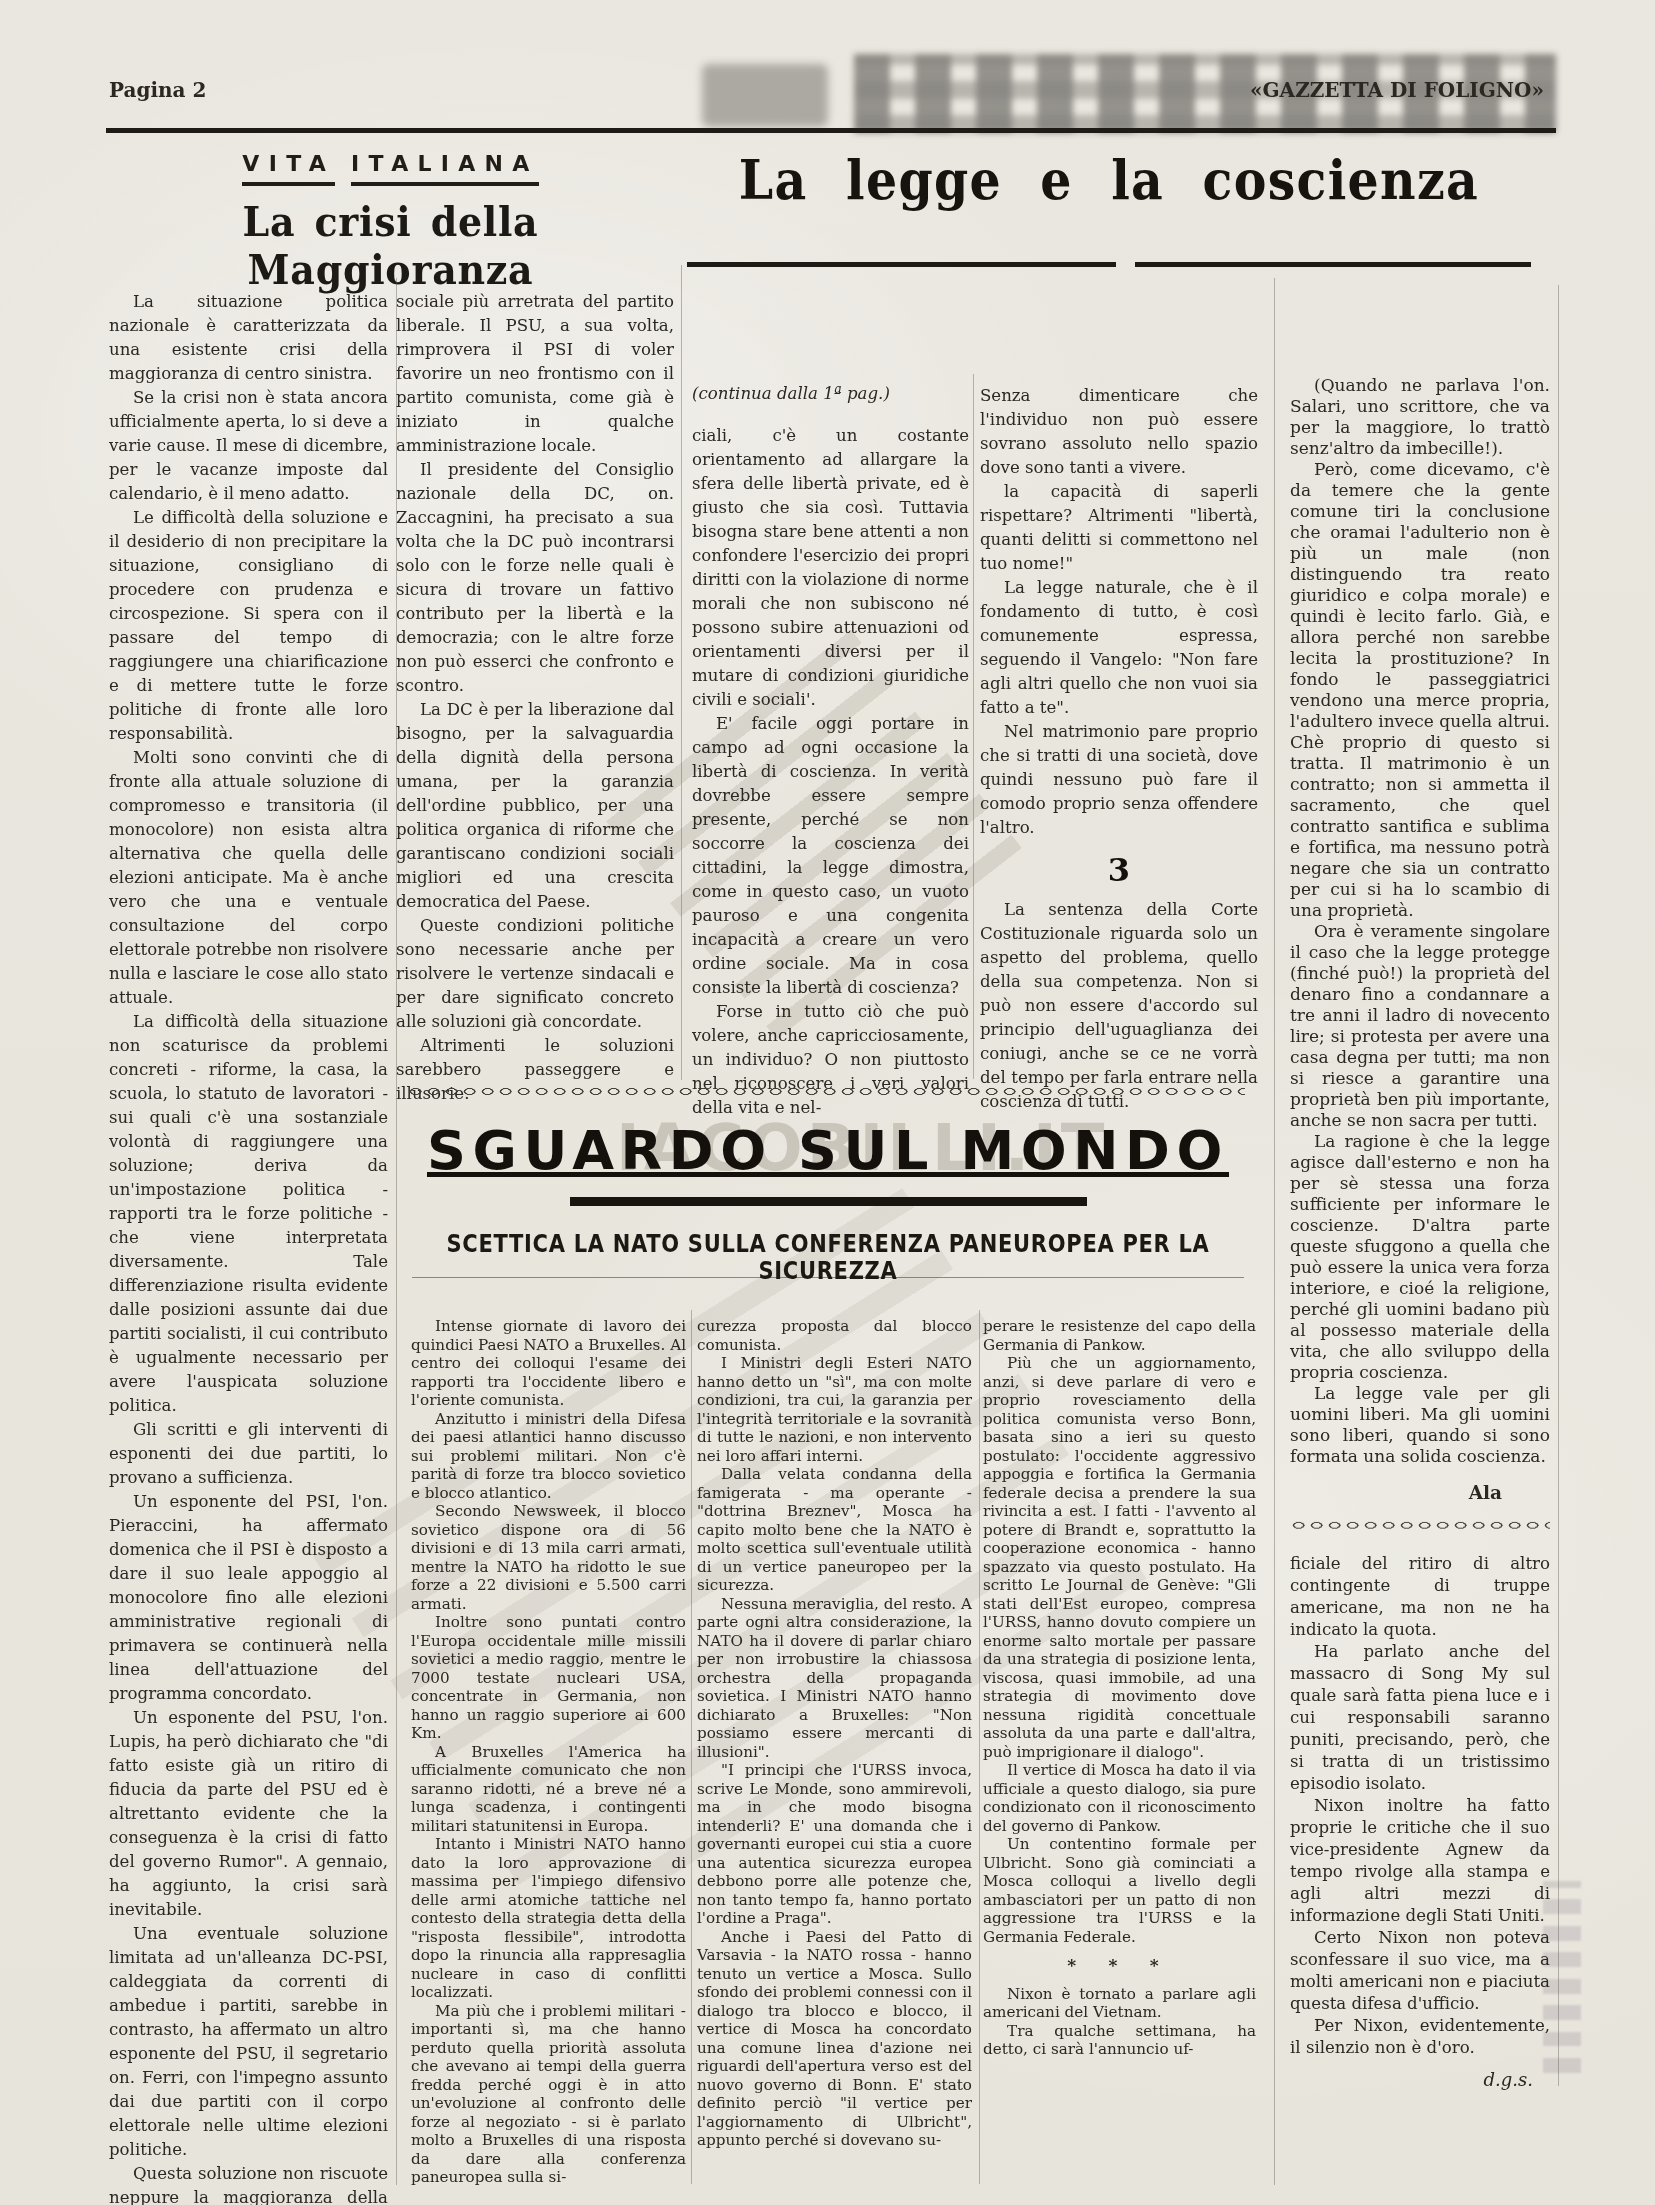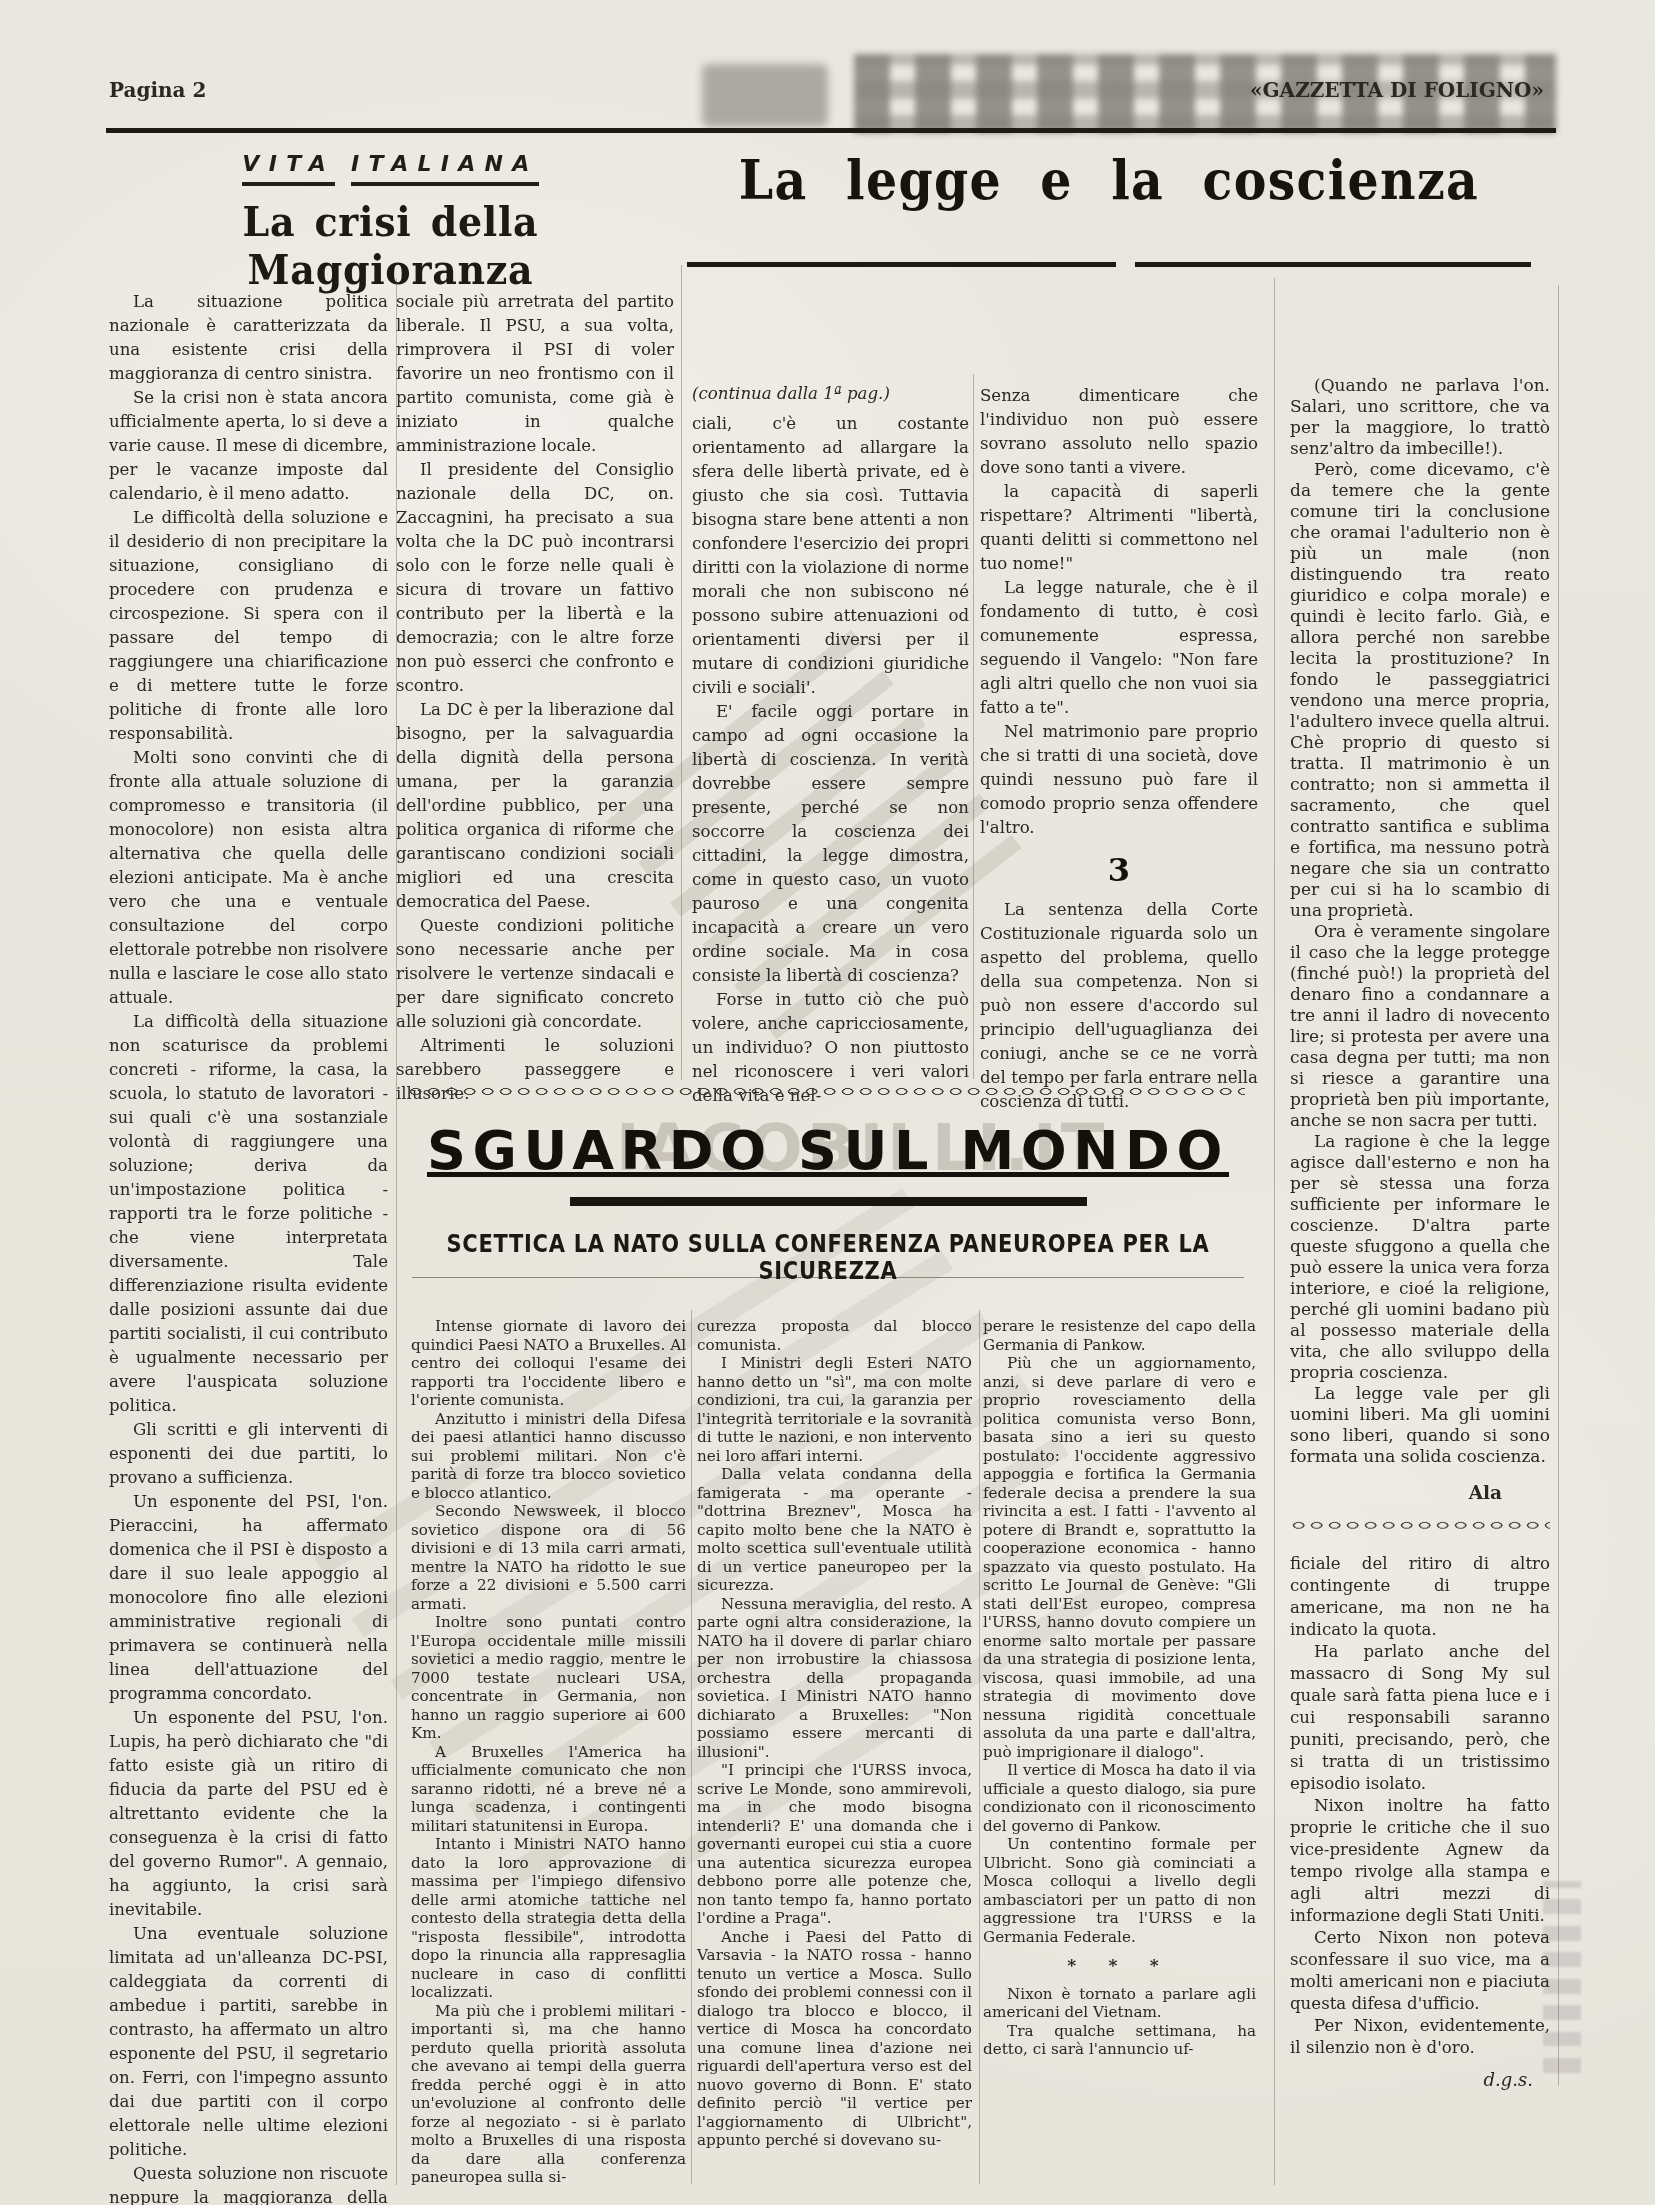--- a/index.html
+++ b/index.html
@@ -10,21 +10,21 @@
           radial-gradient(ellipse 1060px 795px at 75% 70%, rgba(255,255,255,.25), rgba(255,255,255,0) 75%),
           linear-gradient(#eae7e0,#e7e4db);
         color:#2b2721;}
   .abs{position:absolute;}
   
   .page-label{font-size:20px;font-weight:700;}
   .masthead{font-size:20px;font-weight:700;text-align:right;}
   .hrule{background:#1e1b16;}
   
   .kicker{width:563px;text-align:center;font-family:"DejaVu Sans",sans-serif;font-weight:700;
-          font-size:22px;letter-spacing:9.3px;color:#211e19;font-style:italic;}
+          font-size:22px;letter-spacing:9.3px;color:#211e19;}
   .kicker span{display:inline-block;border-bottom:4.6px solid #211e19;padding-bottom:6px;margin:0 8px;}
   .headline-left{width:563px;text-align:center;font-weight:700;font-size:38px;
           transform:scaleY(1.08);transform-origin:top;letter-spacing:0.7px;word-spacing:5.3px;color:#1d1a15;}
   .headline-legge{width:848px;text-align:center;font-weight:700;font-size:49px;
           transform:scaleY(1.10);transform-origin:top;letter-spacing:1.3px;word-spacing:20px;color:#171410;}
   
   .bodycol{text-align:justify;color:#2b2722;}
   .bodycol p{margin:0;text-indent:24px;}
   .cont-col p:first-child{text-indent:0;}
   .serif-sm{font-size:16.6px;line-height:24px;width:279px;}
@@ -105,21 +105,21 @@
       <p>La DC è per la liberazione dal bisogno, per la salvaguardia della dignità della persona umana, per la garanzia dell'ordine pubblico, per una politica organica di riforme che garantiscano condizioni sociali migliori ed una crescita democratica del Paese.</p>
       <p>Queste condizioni politiche sono necessarie anche per risolvere le vertenze sindacali e per dare significato concreto alle soluzioni già concordate.</p>
       <p>Altrimenti le soluzioni sarebbero passeggere e illusorie.</p>
     </div>
 
   <div class="abs headline-legge z3" style="left:685px;top:148px;">La legge e la coscienza</div>
   <div class="abs hrule" style="left:687px;top:262px;width:429px;height:5.3px;"></div>
   <div class="abs hrule" style="left:1135px;top:262px;width:396px;height:5.3px;"></div>
 
   <div class="abs continua" style="left:692px;top:384px;width:278px;">(continua dalla 1ª pag.)</div>
-  <div class="abs bodycol serif-sm cont-col" style="left:692px;top:412px;width:277px;">
+  <div class="abs bodycol serif-sm cont-col" style="left:692px;top:424px;width:277px;">
       <p>ciali, c'è un costante orientamento ad allargare la sfera delle libertà private, ed è giusto che sia così. Tuttavia bisogna stare bene attenti a non confondere l'esercizio dei propri diritti con la violazione di norme morali che non subiscono né possono subire attenuazioni od orientamenti diversi per il mutare di condizioni giuridiche civili e sociali'.</p>
       <p>E' facile oggi portare in campo ad ogni occasione la libertà di coscienza. In verità dovrebbe essere sempre presente, perché se non soccorre la coscienza dei cittadini, la legge dimostra, come in questo caso, un vuoto pauroso e una congenita incapacità a creare un vero ordine sociale. Ma in cosa consiste la libertà di coscienza?</p>
       <p>Forse in tutto ciò che può volere, anche capricciosamente, un individuo? O non piuttosto nel riconoscere i veri valori della vita e nel-</p>
     </div>
 
   <div class="abs" style="left:980px;top:384px;width:278px;">
     <div class="bodycol serif-sm cont-col" style="width:278px;">
         <p>Senza dimenticare che l'individuo non può essere sovrano assoluto nello spazio dove sono tanti a vivere.</p>
         <p>la capacità di saperli rispettare? Altrimenti "libertà, quanti delitti si commettono nel tuo nome!"</p>
         <p>La legge naturale, che è il fondamento di tutto, è così comunemente espressa, seguendo il Vangelo: "Non fare agli altri quello che non vuoi sia fatto a te".</p>

